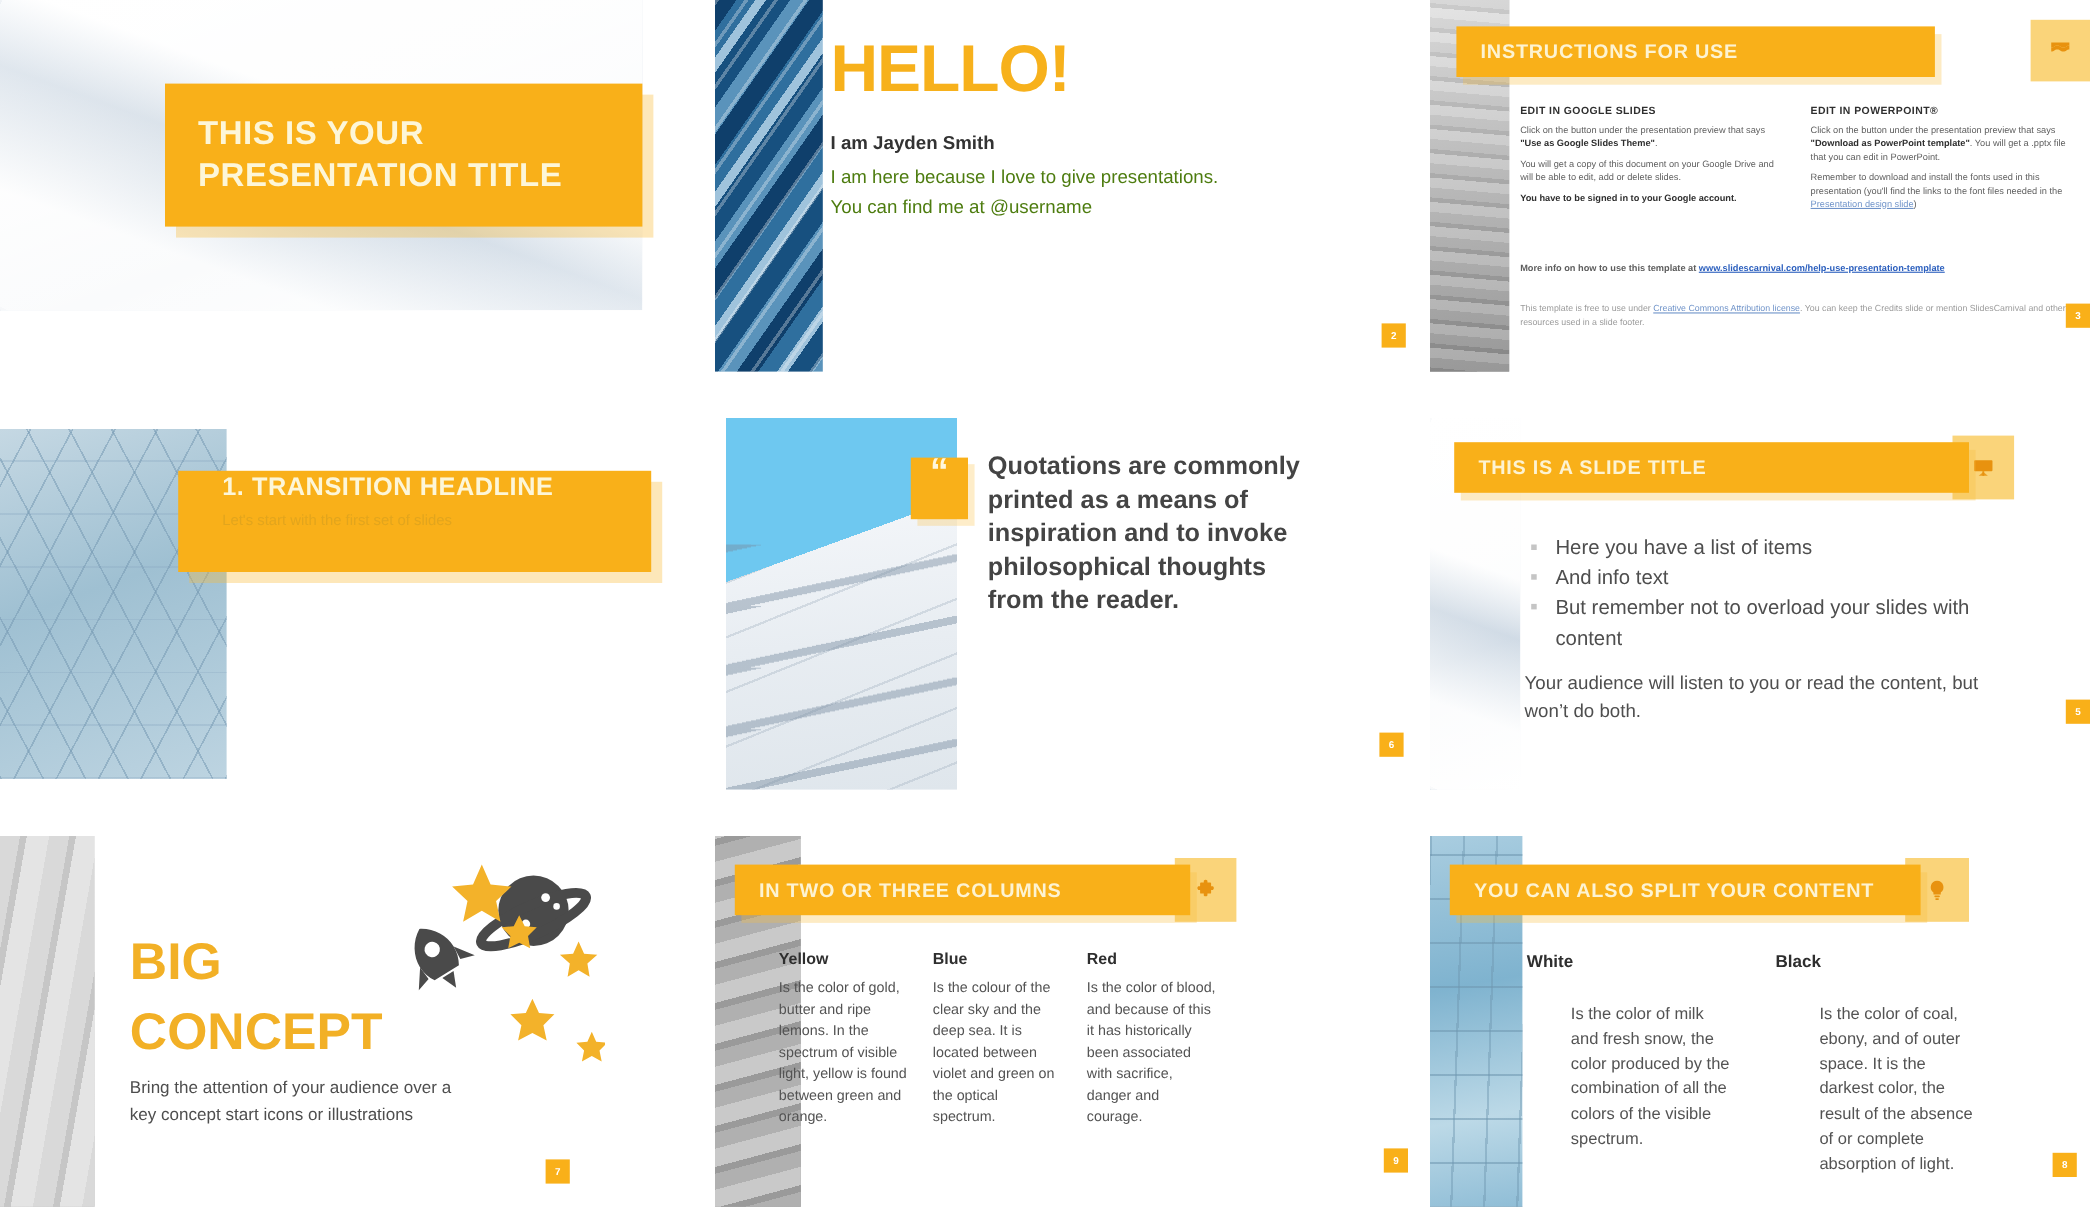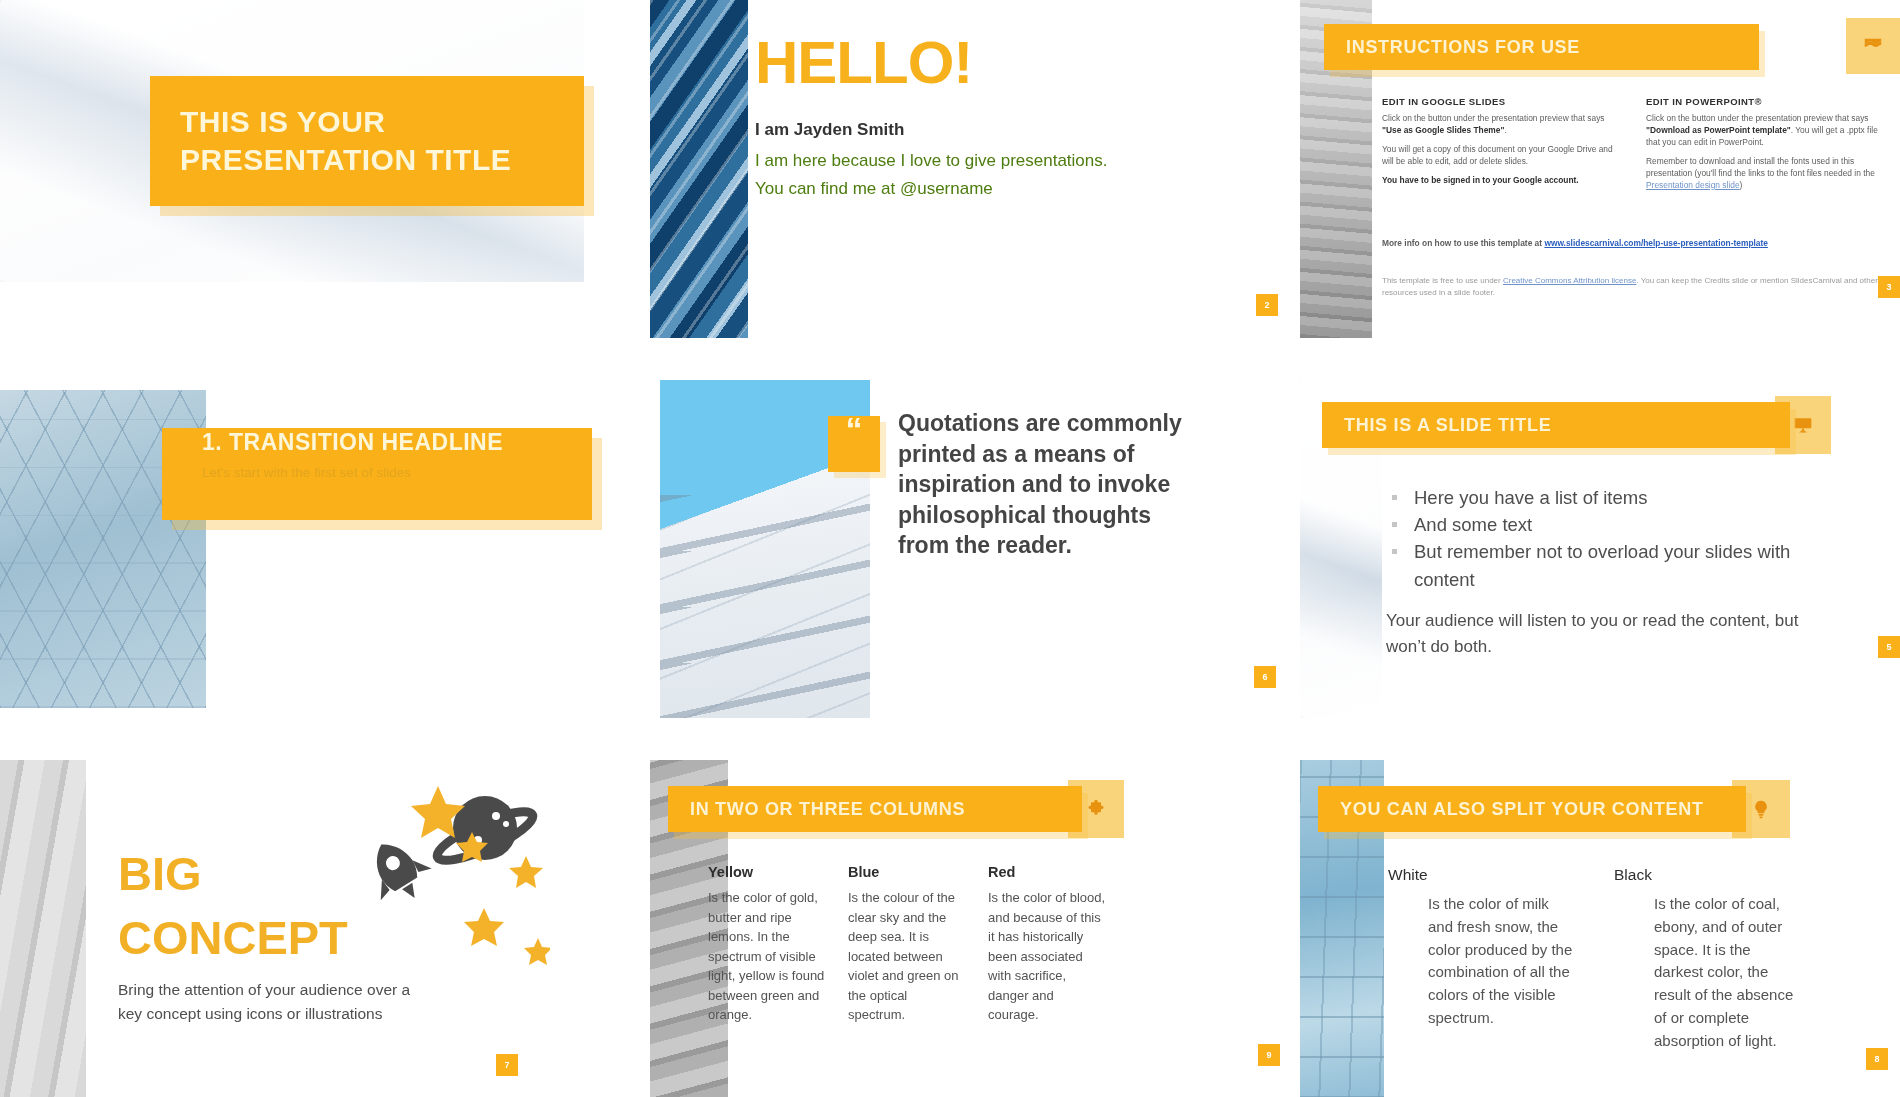--- a/index.html
+++ b/index.html
@@ -213,21 +213,21 @@
   .s8-col { width: 118px; }
   .s8-h { font-size: 14.5px; font-weight: bold; color: #2e2e2e; margin-bottom: 8px; }
   .s8-p { font-size: 13px; line-height: 1.5; color: #535353; }
 
   
   .s9-img { left: 0; top: 0; width: 84px; height: 338px; }
   .s9-hdr { left: 18px; top: 26px; width: 428px; }
   .s9-hdricon { left: 432px; top: 20px; width: 58px; height: 58px; }
   .s9-cols { position: absolute; left: 88px; top: 106px; width: 470px; display: flex; gap: 36px; }
   .s9-col { width: 190px; }
-  .s9-h { font-size: 15.5px; font-weight: normal; color: #2e2e2e; margin-bottom: 9px; }
+  .s9-h { font-size: 15.5px; font-weight: bold; color: #2e2e2e; margin-bottom: 27px; }
   .s9-p { font-size: 15px; line-height: 1.52; color: #535353; margin-left: 40px; }
 </style>
 </head>
 <body>
 
 <div class="deck">
 
   <div class="slide">
     <div class="photo photo-white-arch" style="left:0;top:0;width:584px;height:282px;"></div>
     <div class="title-box s1-title">
@@ -301,34 +301,34 @@
         <rect x="2" y="4" width="20" height="12" rx="1"></rect>
         <rect x="11" y="16" width="2" height="5"></rect>
         <path d="M7 21l5-4 5 4z" opacity=".85"></path>
       </svg>
     </div>
     <div class="hdr-bar s6-hdr">
       <div class="ht">THIS IS A SLIDE TITLE</div>
     </div>
     <ul class="s6-list">
       <li>Here you have a list of items</li>
-      <li>And some text</li>
+      <li>And info text</li>
       <li>But remember not to overload your slides with content</li>
     </ul>
     <div class="s6-note">Your audience will listen to you or read the content, but won’t do both.</div>
     <div class="page-badge" style="right:0px;bottom:60px;">5</div>
   </div>
 
   <div class="slide">
     <div class="photo photo-concrete s7-img"></div>
     <div class="s7-big">
       <div>BIG</div>
       <div>CONCEPT</div>
     </div>
-    <div class="s7-sub">Bring the attention of your audience over a key concept using icons or illustrations</div>
+    <div class="s7-sub">Bring the attention of your audience over a key concept start icons or illustrations</div>
 
     <div class="s7-art">
       
       <svg width="230" height="190" viewBox="0 0 230 190" aria-hidden="true">
         <g fill="#4a4a4a">
           <circle cx="165" cy="50" r="32"></circle>
           <ellipse cx="165" cy="58" rx="52" ry="13" transform="rotate(-24 165 58)" fill="none" stroke="#4a4a4a" stroke-width="9"></ellipse>
           <circle cx="176" cy="38" r="4" fill="#ffffff"></circle>
           <circle cx="186" cy="46" r="3" fill="#ffffff"></circle>
           <circle cx="158" cy="62" r="4" fill="#ffffff"></circle>

